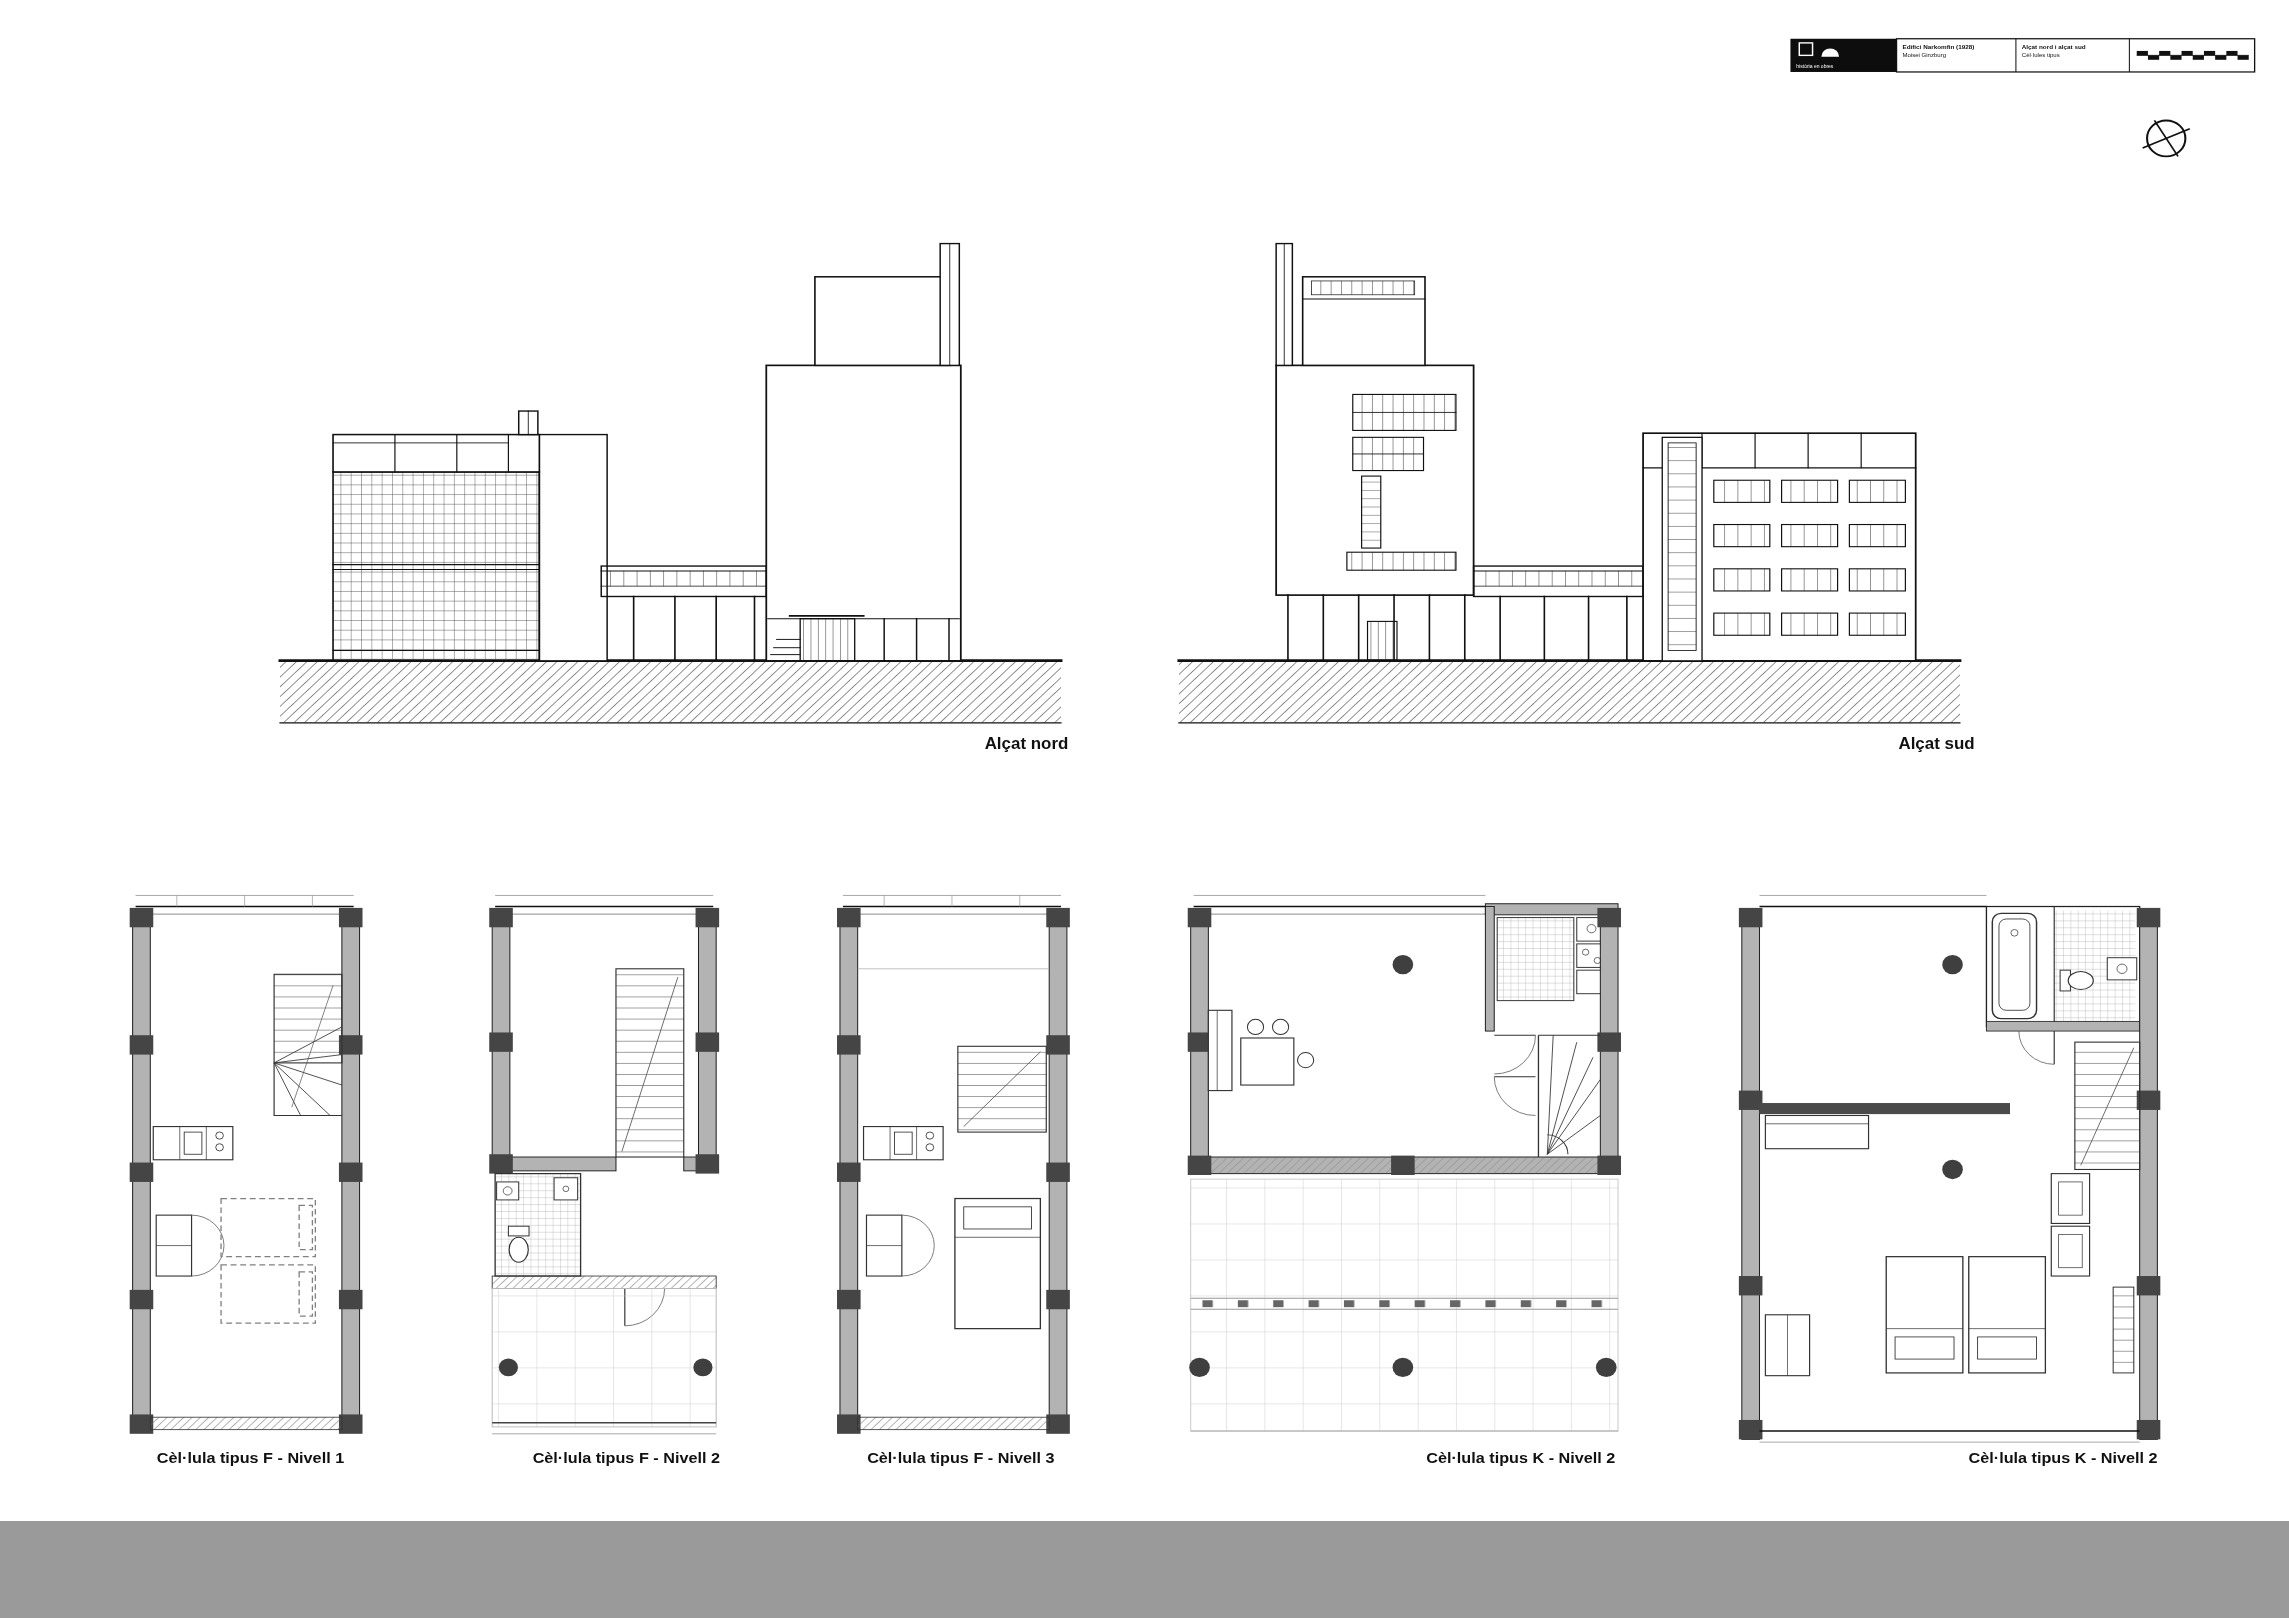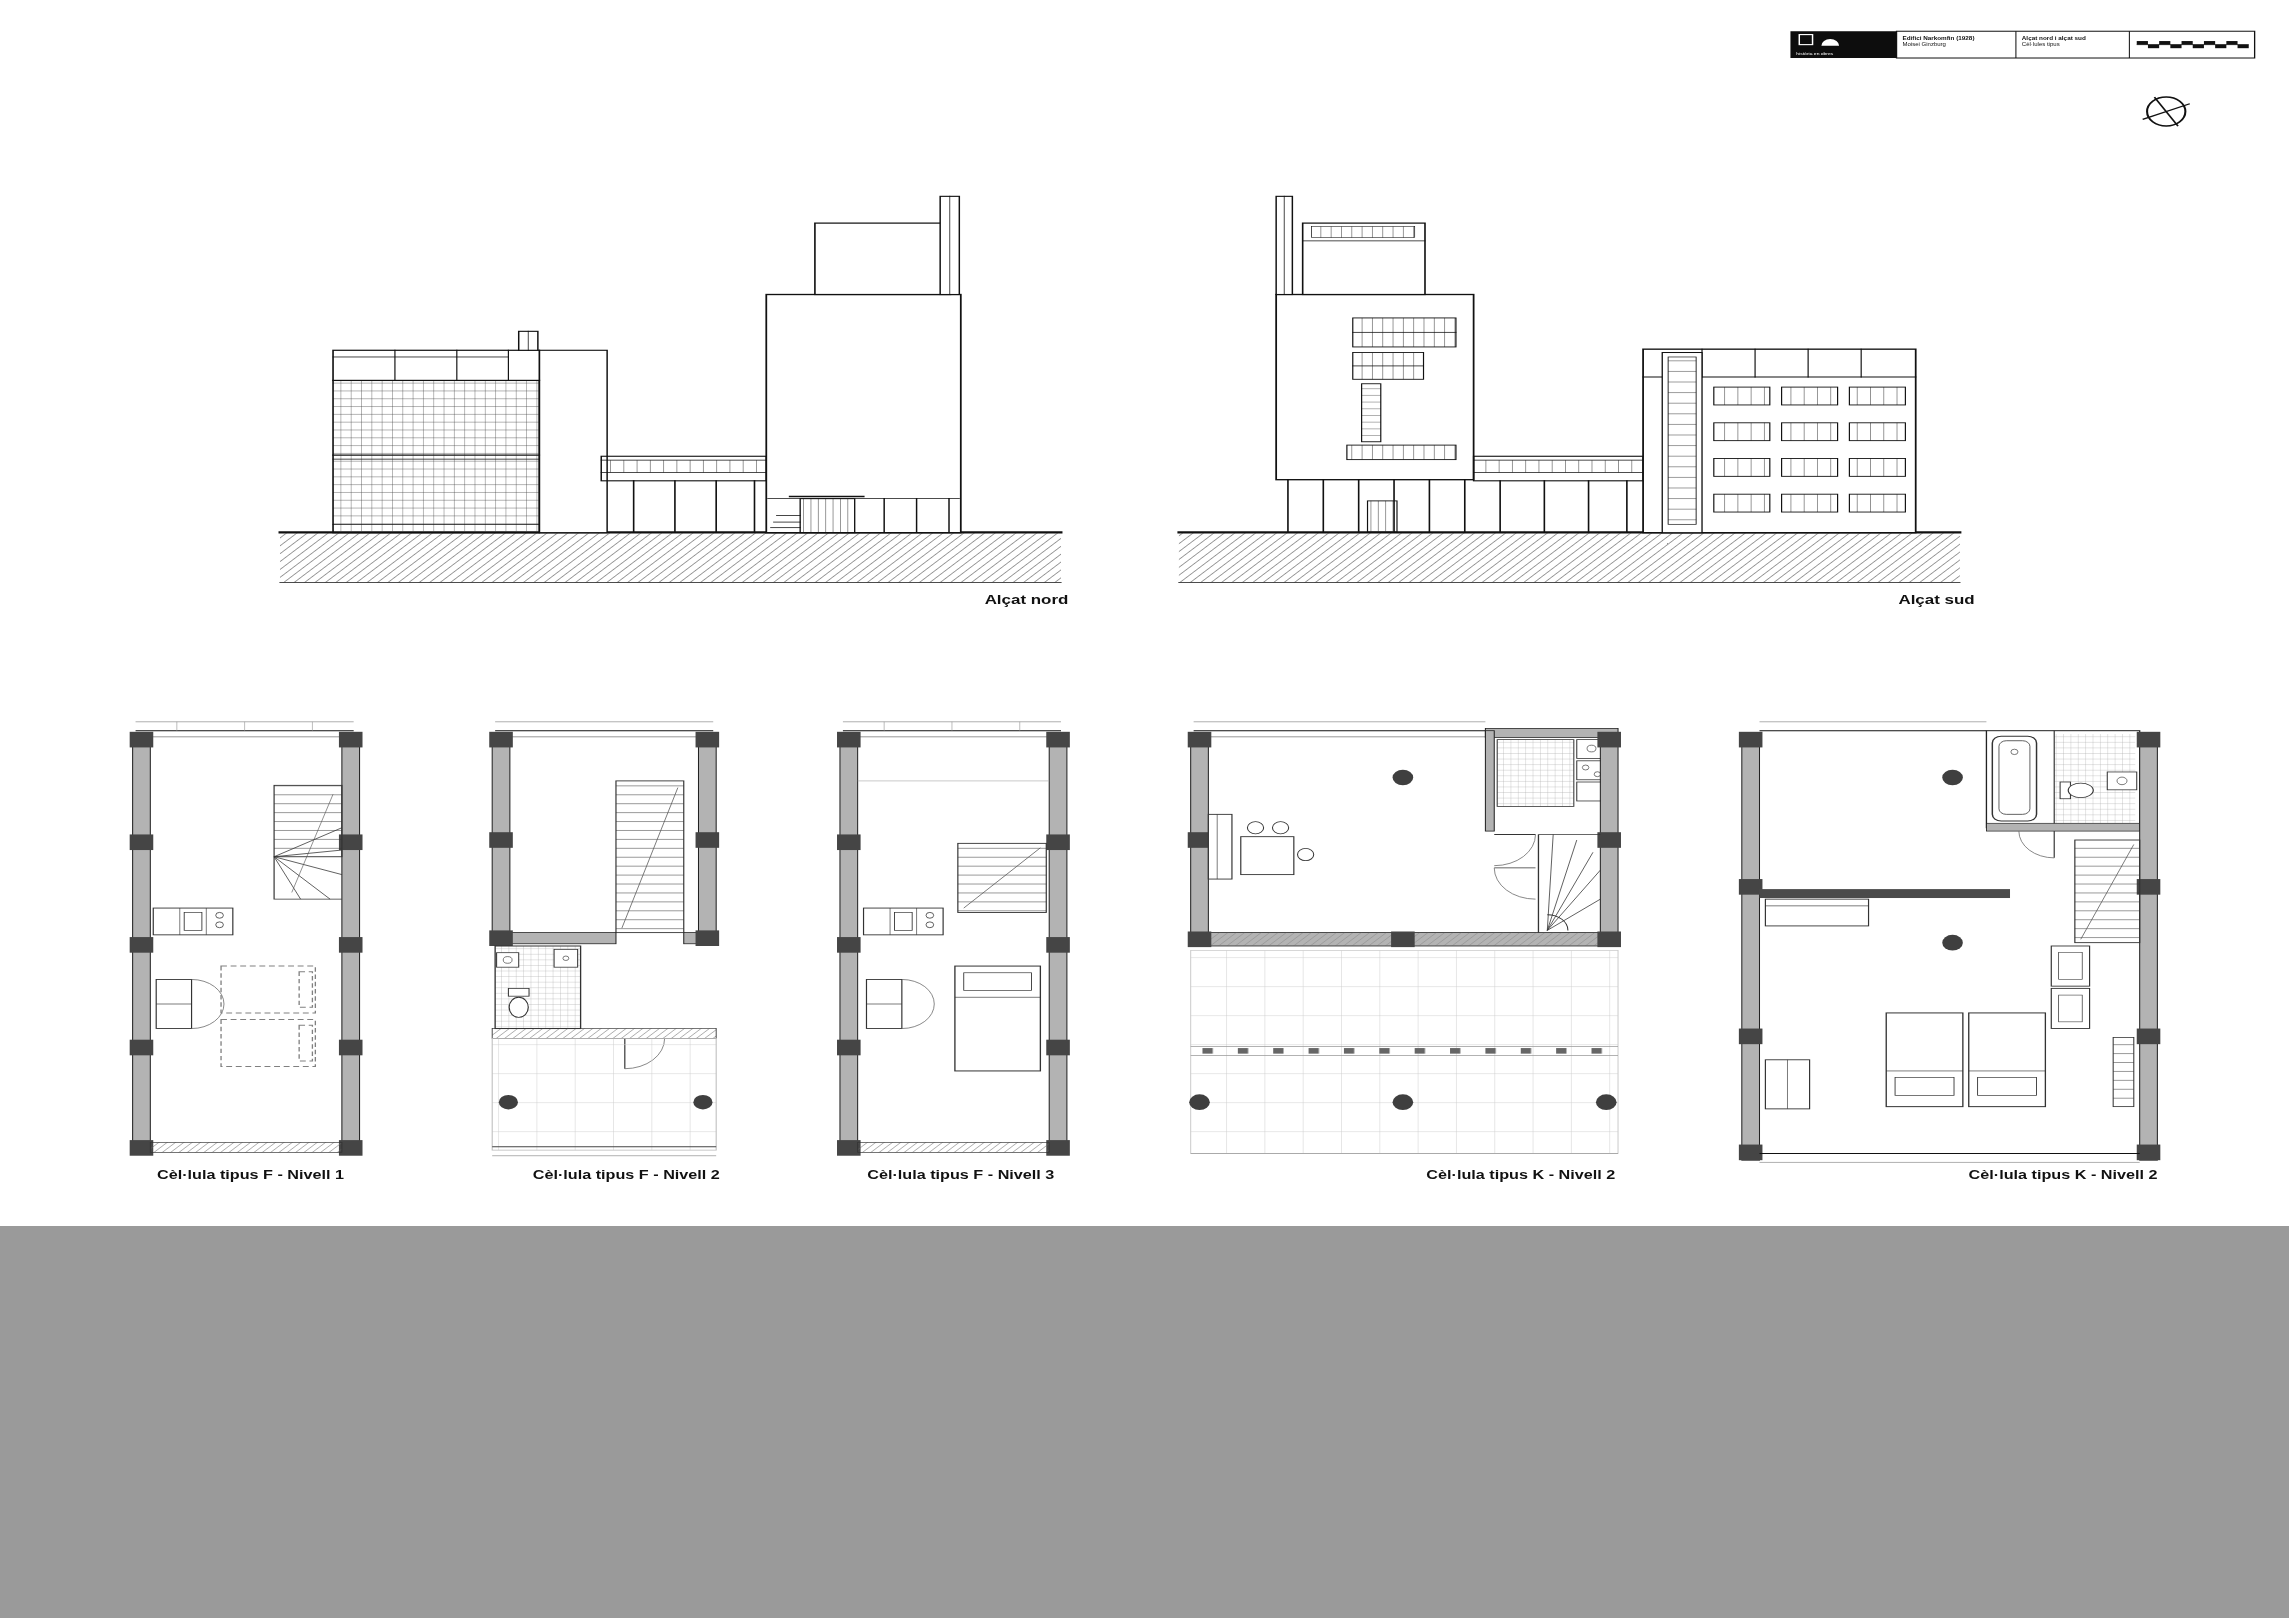--- a/index.html
+++ b/index.html
@@ -1,16 +1,16 @@
 <!DOCTYPE html>
 <html style="font-size:14.8px"><head>
 <meta charset="utf-8">
 <style>
   html,body{margin:0;padding:0;background:#9a9a9a;}
-  .sheet{position:relative;width:2290px;height:1226px;background:#ffffff;overflow:hidden;}
+  .sheet{position:relative;width:2290px;height:1521px;background:#ffffff;overflow:hidden;}
   .sheet > svg{position:absolute;left:0;top:0;width:100%;height:100%;display:block;}
   text{font-family:"Liberation Sans", sans-serif;}
   .elev-lbl{font-size:11.5px;font-weight:700;fill:#111;}
   .plan-lbl{font-size:11px;font-weight:700;fill:#111;text-anchor:middle;}
   .tb{font-size:4.3px;font-weight:700;fill:#111;}
   .tb2{font-size:4.1px;font-weight:400;fill:#111;}
   .logo-txt{font-size:3.4px;fill:#ffffff;}
   .dashed{fill:none;stroke:#808080;stroke-width:0.9;stroke-dasharray:4 2.5;}
 </style>
 </head>

